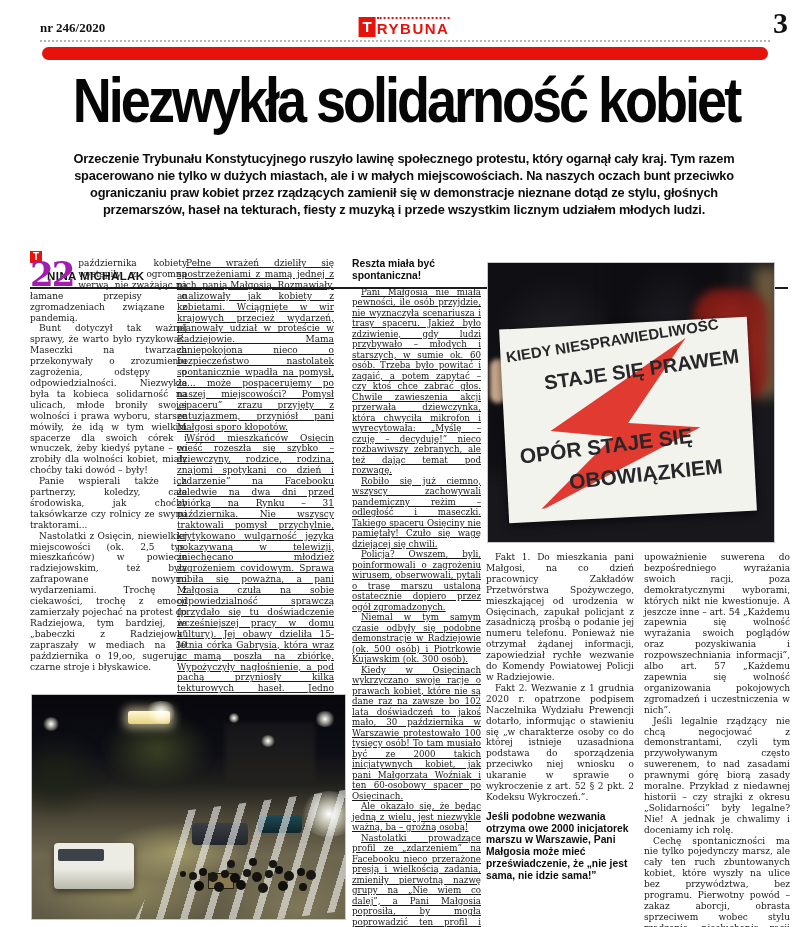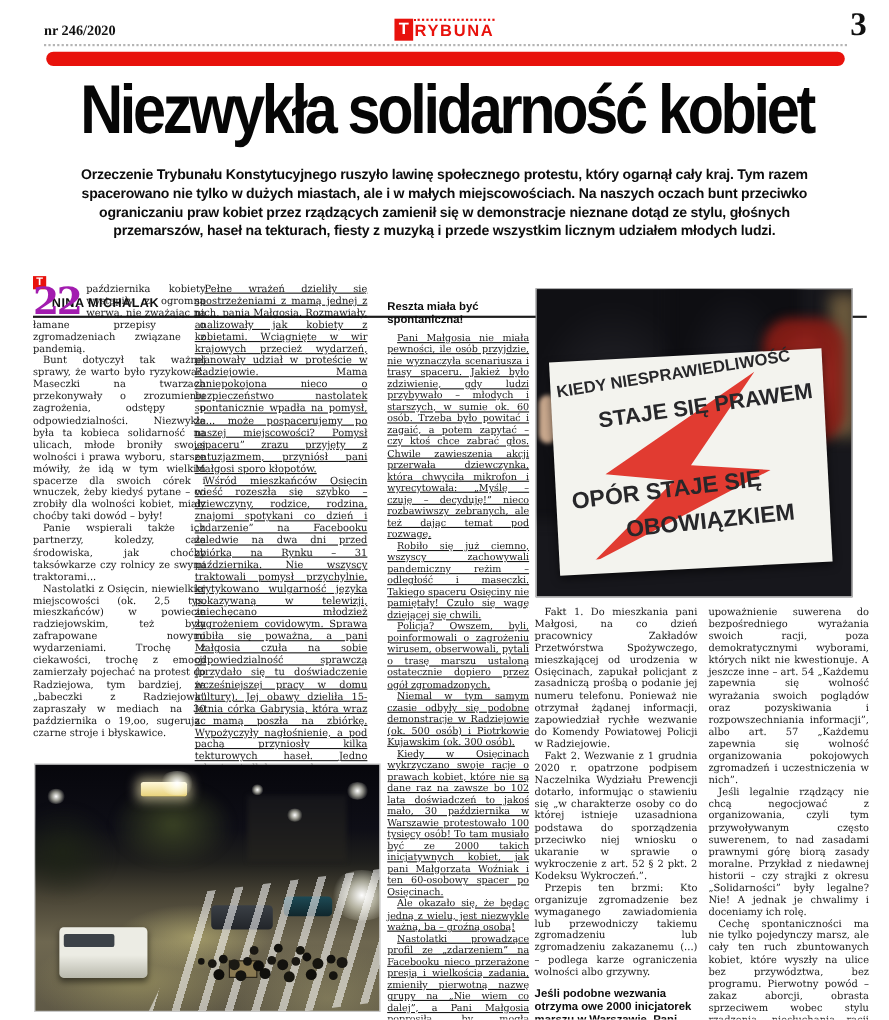--- a/index.html
+++ b/index.html
@@ -45,21 +45,21 @@
   .c1 { left:30px;  width:157px; }
   .c2 { left:177px; width:157px;text-decoration:underline; }
   .c3 { left:352px; width:129px; font-size:8.7px; line-height:10.5px; }
   .c4 { left:486px; width:148px; top:552px; }
   .c5 { left:644px; width:146px; top:552px; }
   .col p.p { font-size:9px; line-height:10.9px; text-align:justify; color:#181818; }
   .c3 p.p { font-size:8.7px; line-height:10.5px;text-decoration:underline; }
   .col p.ind { text-indent:9px; }
   .subhead { font-family:"Liberation Sans", sans-serif; font-weight:bold;
     font-size:10.3px; line-height:11.8px; margin:8px 0 5px; color:#0c0c0c; text-align:left; }
-  .subhead.first { margin-top:16px; }
+  .subhead.first { margin-top:0; }
   .dropcap { float:left; font:bold 34px/30px "DejaVu Serif", serif; color:#a21caf;
     margin:1px 5px 0 0; letter-spacing:-2px; }
 
   
   .banner-photo { position:absolute; left:487px; top:262px; width:288px; height:281px;
     background:#17171c; overflow:hidden; border:1px solid #c9c9c9; }
   .bp-fig1 { position:absolute; left:-20px; top:-10px; width:180px; height:220px;
     background:radial-gradient(closest-side, #26262c, #101014 80%); filter:blur(6px); }
   .bp-fig2 { position:absolute; left:120px; top:-20px; width:120px; height:200px;
     background:radial-gradient(closest-side, #202027, #0e0e12 80%); filter:blur(6px); }
@@ -170,28 +170,27 @@
     <p class="p ind">Policja? Owszem, byli, poinformowali o zagrożeniu wirusem, obserwowali, pytali o trasę marszu ustaloną ostatecznie dopiero przez ogół zgromadzonych.</p>
     <p class="p ind">Niemal w tym samym czasie odbyły się podobne demonstracje w Radziejowie (ok. 500 osób) i Piotrkowie Kujawskim (ok. 300 osób).</p>
     <p class="p ind">Kiedy w Osięcinach wykrzyczano swoje racje o prawach kobiet, które nie są dane raz na zawsze bo 102 lata doświadczeń to jakoś mało, 30 października w Warszawie protestowało 100 tysięcy osób! To tam musiało być ze 2000 takich inicjatywnych kobiet, jak pani Małgorzata Woźniak i ten 60-osobowy spacer po Osięcinach.</p>
     <p class="p ind">Ale okazało się, że będąc jedną z wielu, jest niezwykle ważną, ba – groźną osobą!</p>
     <p class="p ind">Nastolatki prowadzące profil ze „zdarzeniem” na Facebooku nieco przerażone presją i wielkością zadania, zmieniły pierwotną nazwę grupy na „Nie wiem co dalej”, a Pani Małgosia poprosiła, by mogła poprowadzić ten profil i została jego administratorem. Napisała tam niedawno: „Usłyszałam dzisiaj, a powiedział tak również o mnie Sekretarz Stanu Jarosław Sellin, że jestem skrajną, agresywną feministką, narażającą Nas Wszystkich na śmierć, a Panowie Policjanci czują się zagrożeni, tak jestem groźna”.</p>
   </div>
 
   <div class="col c4">
     <p class="p ind">Fakt 1. Do mieszkania pani Małgosi, na co dzień pracownicy Zakładów Przetwórstwa Spożywczego, mieszkającej od urodzenia w Osięcinach, zapukał policjant z zasadniczą prośbą o podanie jej numeru telefonu. Ponieważ nie otrzymał żądanej informacji, zapowiedział rychłe wezwanie do Komendy Powiatowej Policji w Radziejowie.</p>
     <p class="p ind">Fakt 2. Wezwanie z 1 grudnia 2020 r. opatrzone podpisem Naczelnika Wydziału Prewencji dotarło, informując o stawieniu się „w charakterze osoby co do której istnieje uzasadniona podstawa do sporządzenia przeciwko niej wniosku o ukaranie w sprawie o wykroczenie z art. 52 § 2 pkt. 2 Kodeksu Wykroczeń.”.</p>
-    <p class="p ind">Przepis ten brzmi: Kto organizuje zgromadzenie bez wymaganego zawiadomienia lub przewodniczy takiemu zgromadzeniu lub zgromadzeniu zakazanemu (...) – podlega karze ograniczenia wolności albo grzywny.</p>
     <h3 class="subhead">Jeśli podobne wezwania otrzyma owe 2000 inicjatorek marszu w Warszawie, Pani Małgosia może mieć przeświadczenie, że „nie jest sama, nie idzie sama!”</h3>
 
   </div>
 
   <div class="col c5">
     <p class="p">upoważnienie suwerena do bezpośredniego wyrażania swoich racji, poza demokratycznymi wyborami, których nikt nie kwestionuje. A jeszcze inne – art. 54 „Każdemu zapewnia się wolność wyrażania swoich poglądów oraz pozyskiwania i rozpowszechniania informacji”, albo art. 57 „Każdemu zapewnia się wolność organizowania pokojowych zgromadzeń i uczestniczenia w nich”.</p>
-    <p class="p ind">Jeśli legalnie rządzący nie chcą negocjować z organizowania, czyli tym przywoływanym często suwerenem, to nad zasadami prawnymi górę biorą zasady moralne. Przykład z niedawnej historii – czy strajki z okresu „Solidarności” były legalne? Nie! A jednak je chwalimy i doceniamy ich rolę.</p>
+    <p class="p ind">Jeśli legalnie rządzący nie chcą negocjować z demonstrantami, czyli tym przywoływanym często suwerenem, to nad zasadami prawnymi górę biorą zasady moralne. Przykład z niedawnej historii – czy strajki z okresu „Solidarności” były legalne? Nie! A jednak je chwalimy i doceniamy ich rolę.</p>
     <p class="p ind">Cechę spontaniczności ma nie tylko pojedynczy marsz, ale cały ten ruch zbuntowanych kobiet, które wyszły na ulice bez przywództwa, bez programu. Pierwotny powód – zakaz aborcji, obrasta sprzeciwem wobec stylu rządzenia, niesłuchania racji opozycji, niekonsultowania aktów stanowionego prawa, rozdawnictwa stanowisk i publicznych pieniędzy.</p>
 
   </div>
 
   <div class="banner-photo">
     <div class="bp-fig1"></div>
     <div class="bp-fig2"></div>
     <div class="bp-hair"></div>
     <div class="bp-red"></div>
     <div class="bp-hand"></div>

